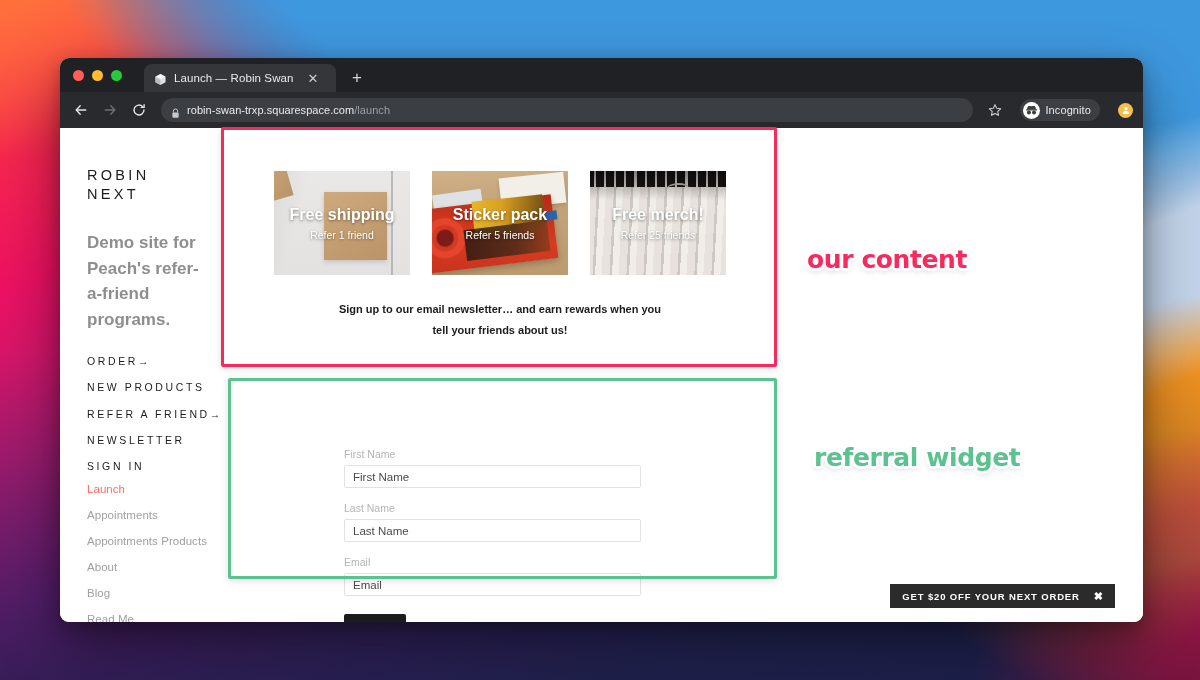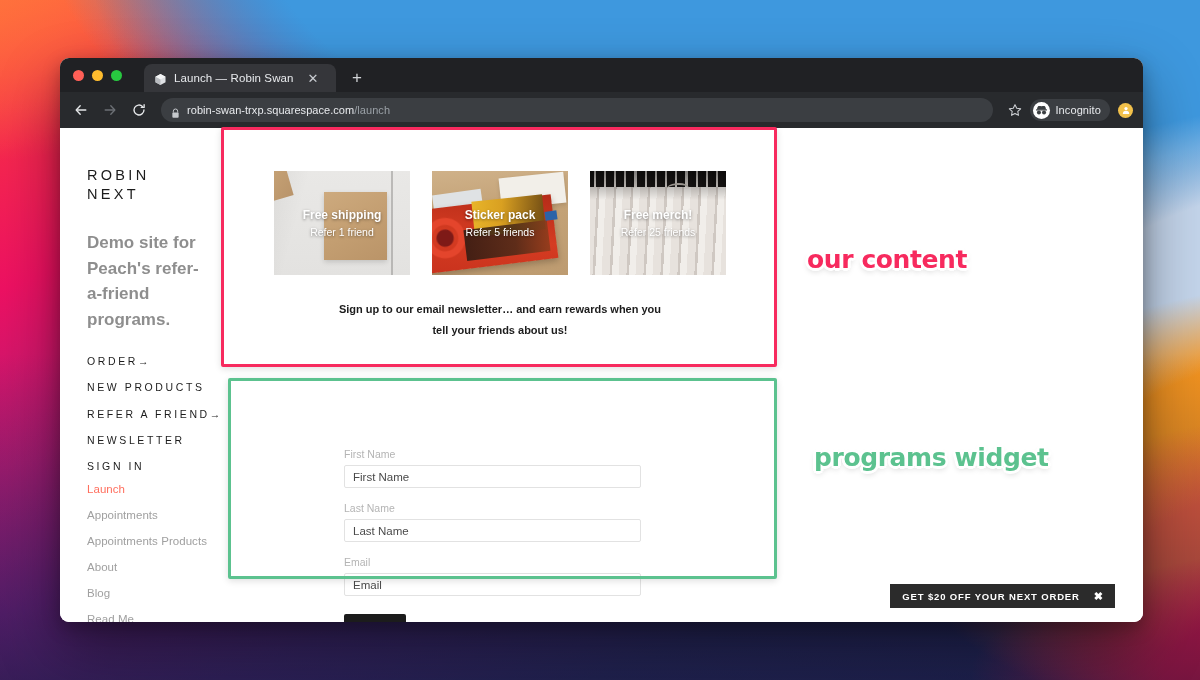--- a/index.html
+++ b/index.html
@@ -181,21 +181,21 @@
   }
   .lock { width: 9px; height: 11px; flex: 0 0 9px; }
   .url {
     font-size: 11px;
     color: #e8eaed;
     letter-spacing: .05px;
     white-space: nowrap;
   }
   .url .url-path { color: #9aa0a6; }
 
-  .tb-right { display: flex; align-items: center; gap: 8px; padding-left: 4px; }
+  .tb-right { display: flex; align-items: center; gap: 18px; padding-left: 4px; }
   .star { width: 14px; height: 14px; }
   .incognito-pill {
     height: 22px;
     background: #3b3e42;
     border-radius: 12px;
     display: flex;
     align-items: center;
     gap: 5px;
     padding: 0 9px 0 3px;
   }
@@ -408,21 +408,21 @@
     position: absolute;
     inset: 0;
     display: flex;
     flex-direction: column;
     align-items: center;
     justify-content: center;
     text-align: center;
     color: #ffffff;
     text-shadow: 0 1px 3px rgba(0,0,0,.45);
   }
-  .card-title { font-size: 12px; font-weight: 700; line-height: 1.2; }
+  .card-title { font-size: 16px; font-weight: 700; line-height: 1.2; }
   .card-sub { font-size: 10.5px; font-weight: 400; margin-top: 4px; }
 
   .newsletter-copy {
     margin-top: 24px;
     text-align: center;
     font-size: 11px;
     font-weight: 700;
     line-height: 1.95;
     color: #1c1c1c;
     padding: 0 26px;
@@ -706,14 +706,14 @@
       <div class="promo">
         <span class="promo-text">GET $20 OFF YOUR NEXT ORDER</span>
         <span class="promo-close">✖</span>
       </div>
     </div>
   </div>
 
   <div class="ann-box ann-pink"></div>
   <div class="ann-box ann-green"></div>
   <div class="ann-label ann-label-pink">our content</div>
-  <div class="ann-label ann-label-green">programs widget</div>
+  <div class="ann-label ann-label-green">referral widget</div>
 </div>
 
 </body></html>

